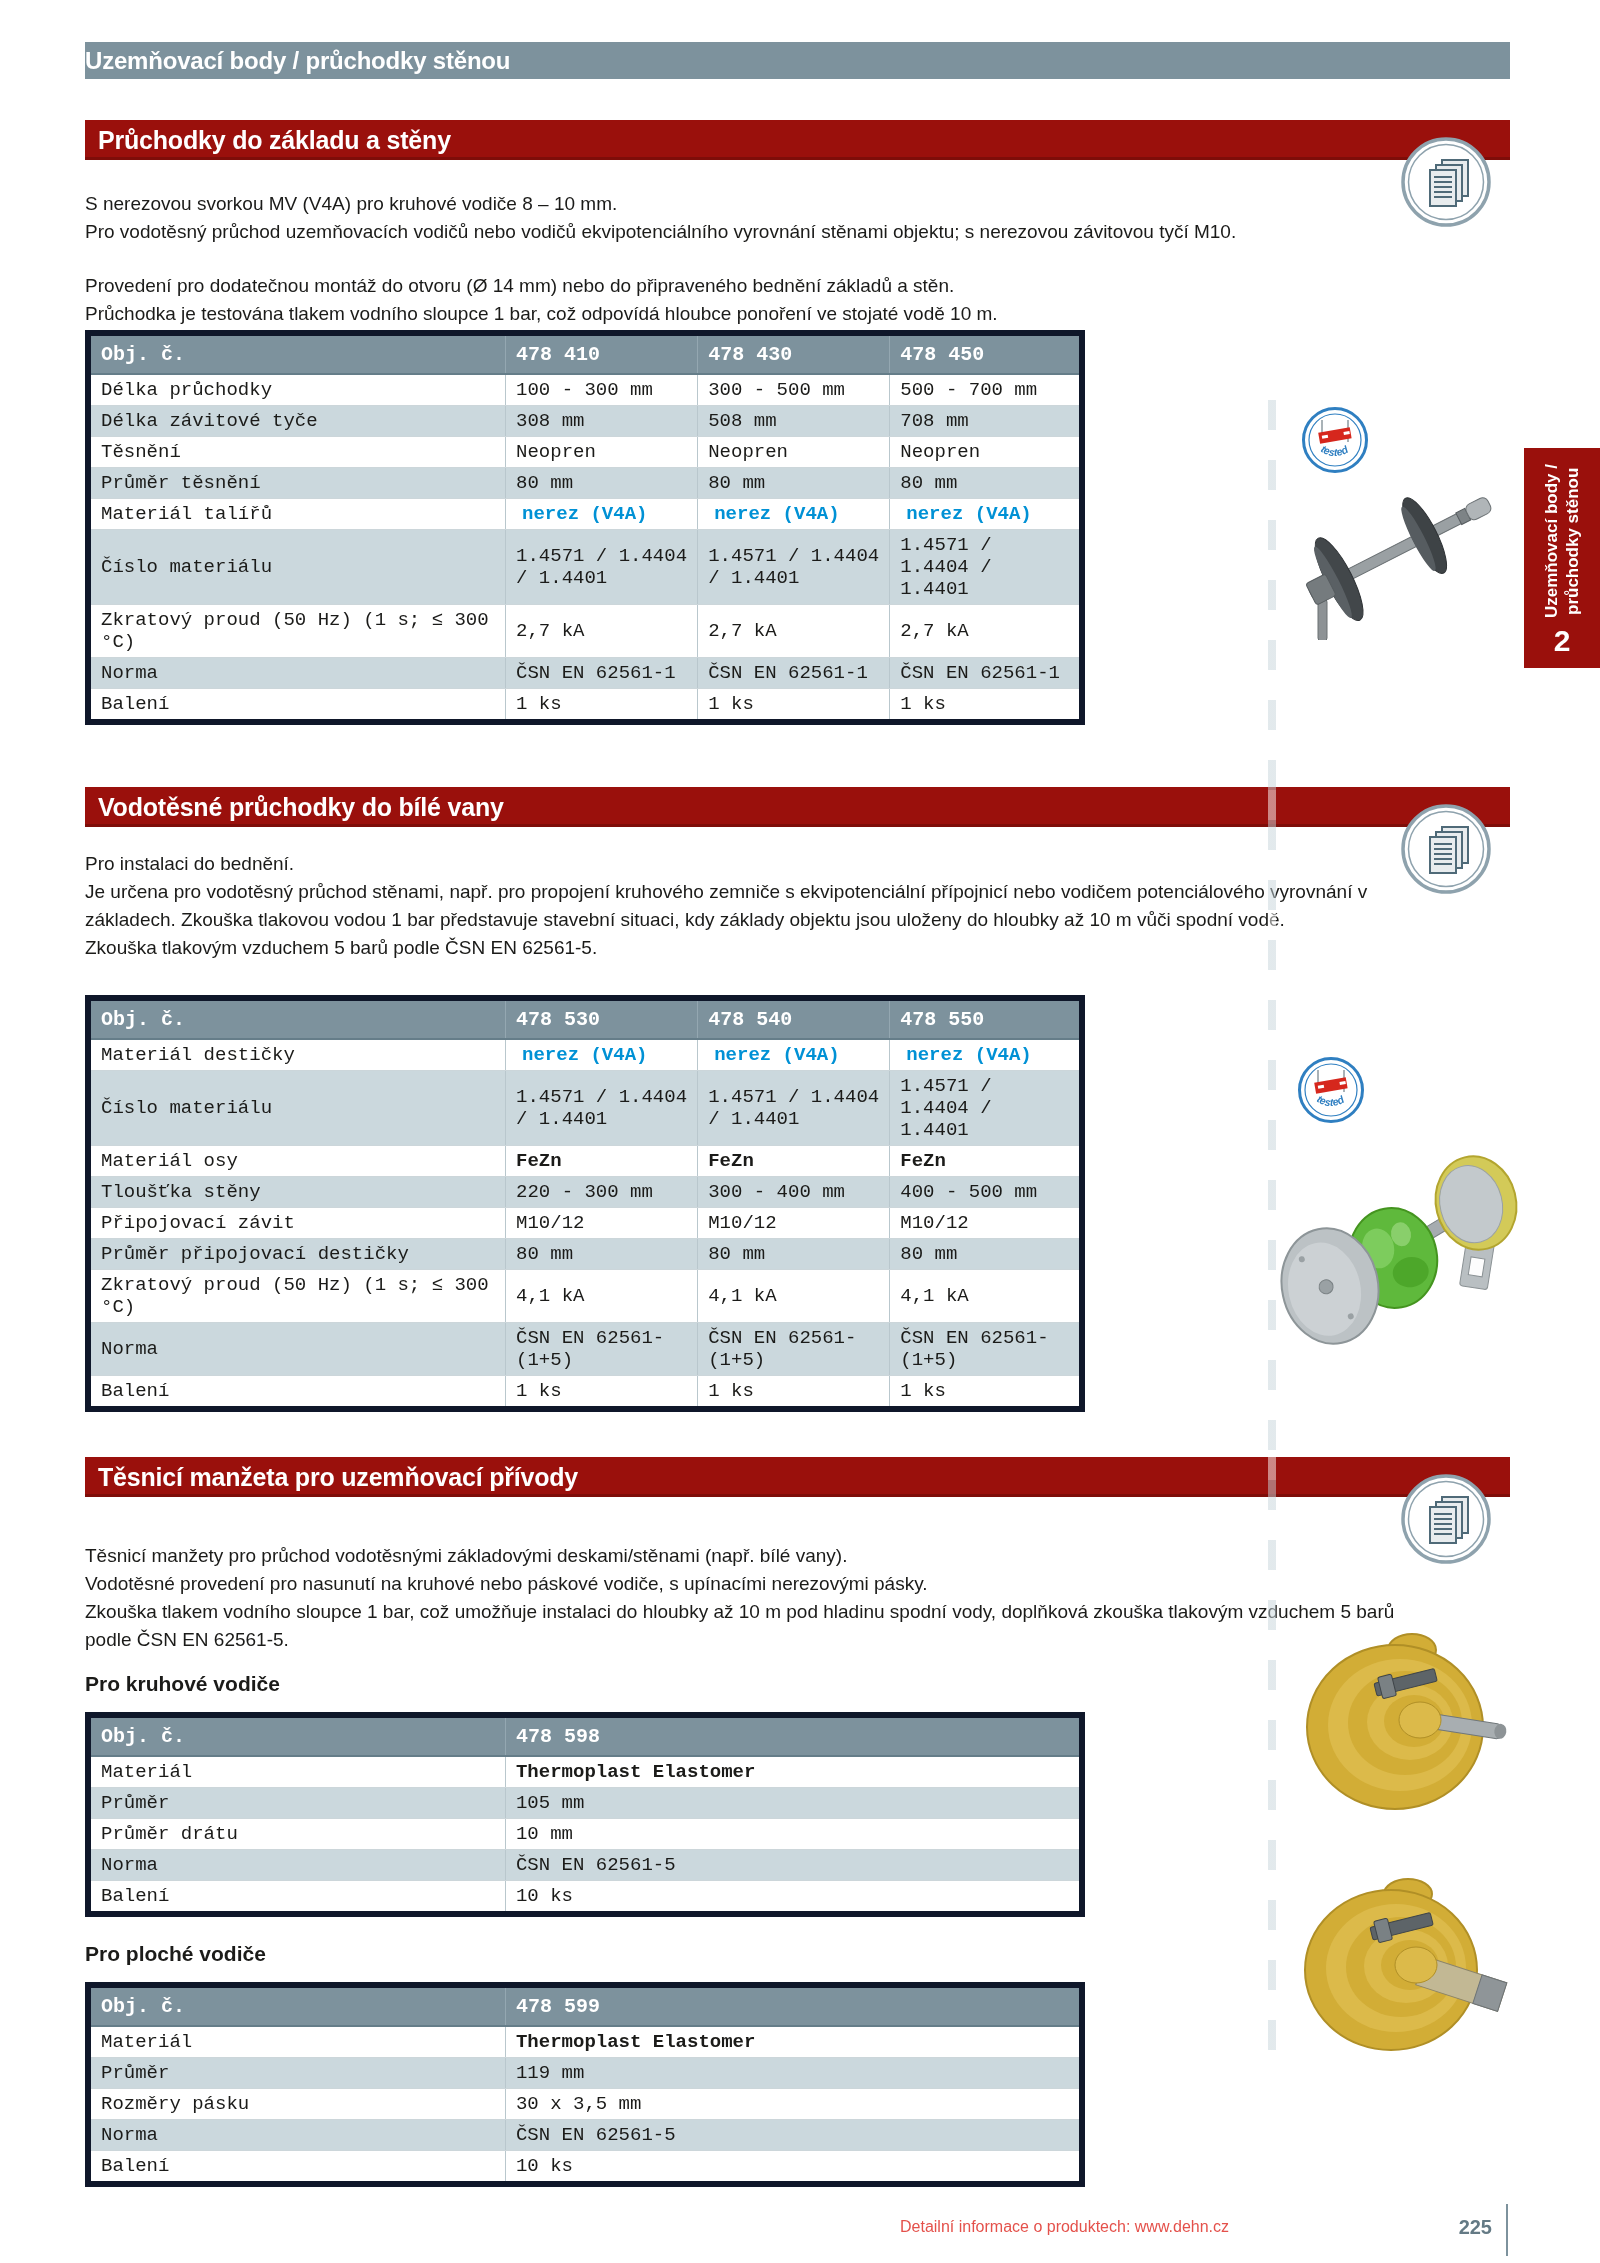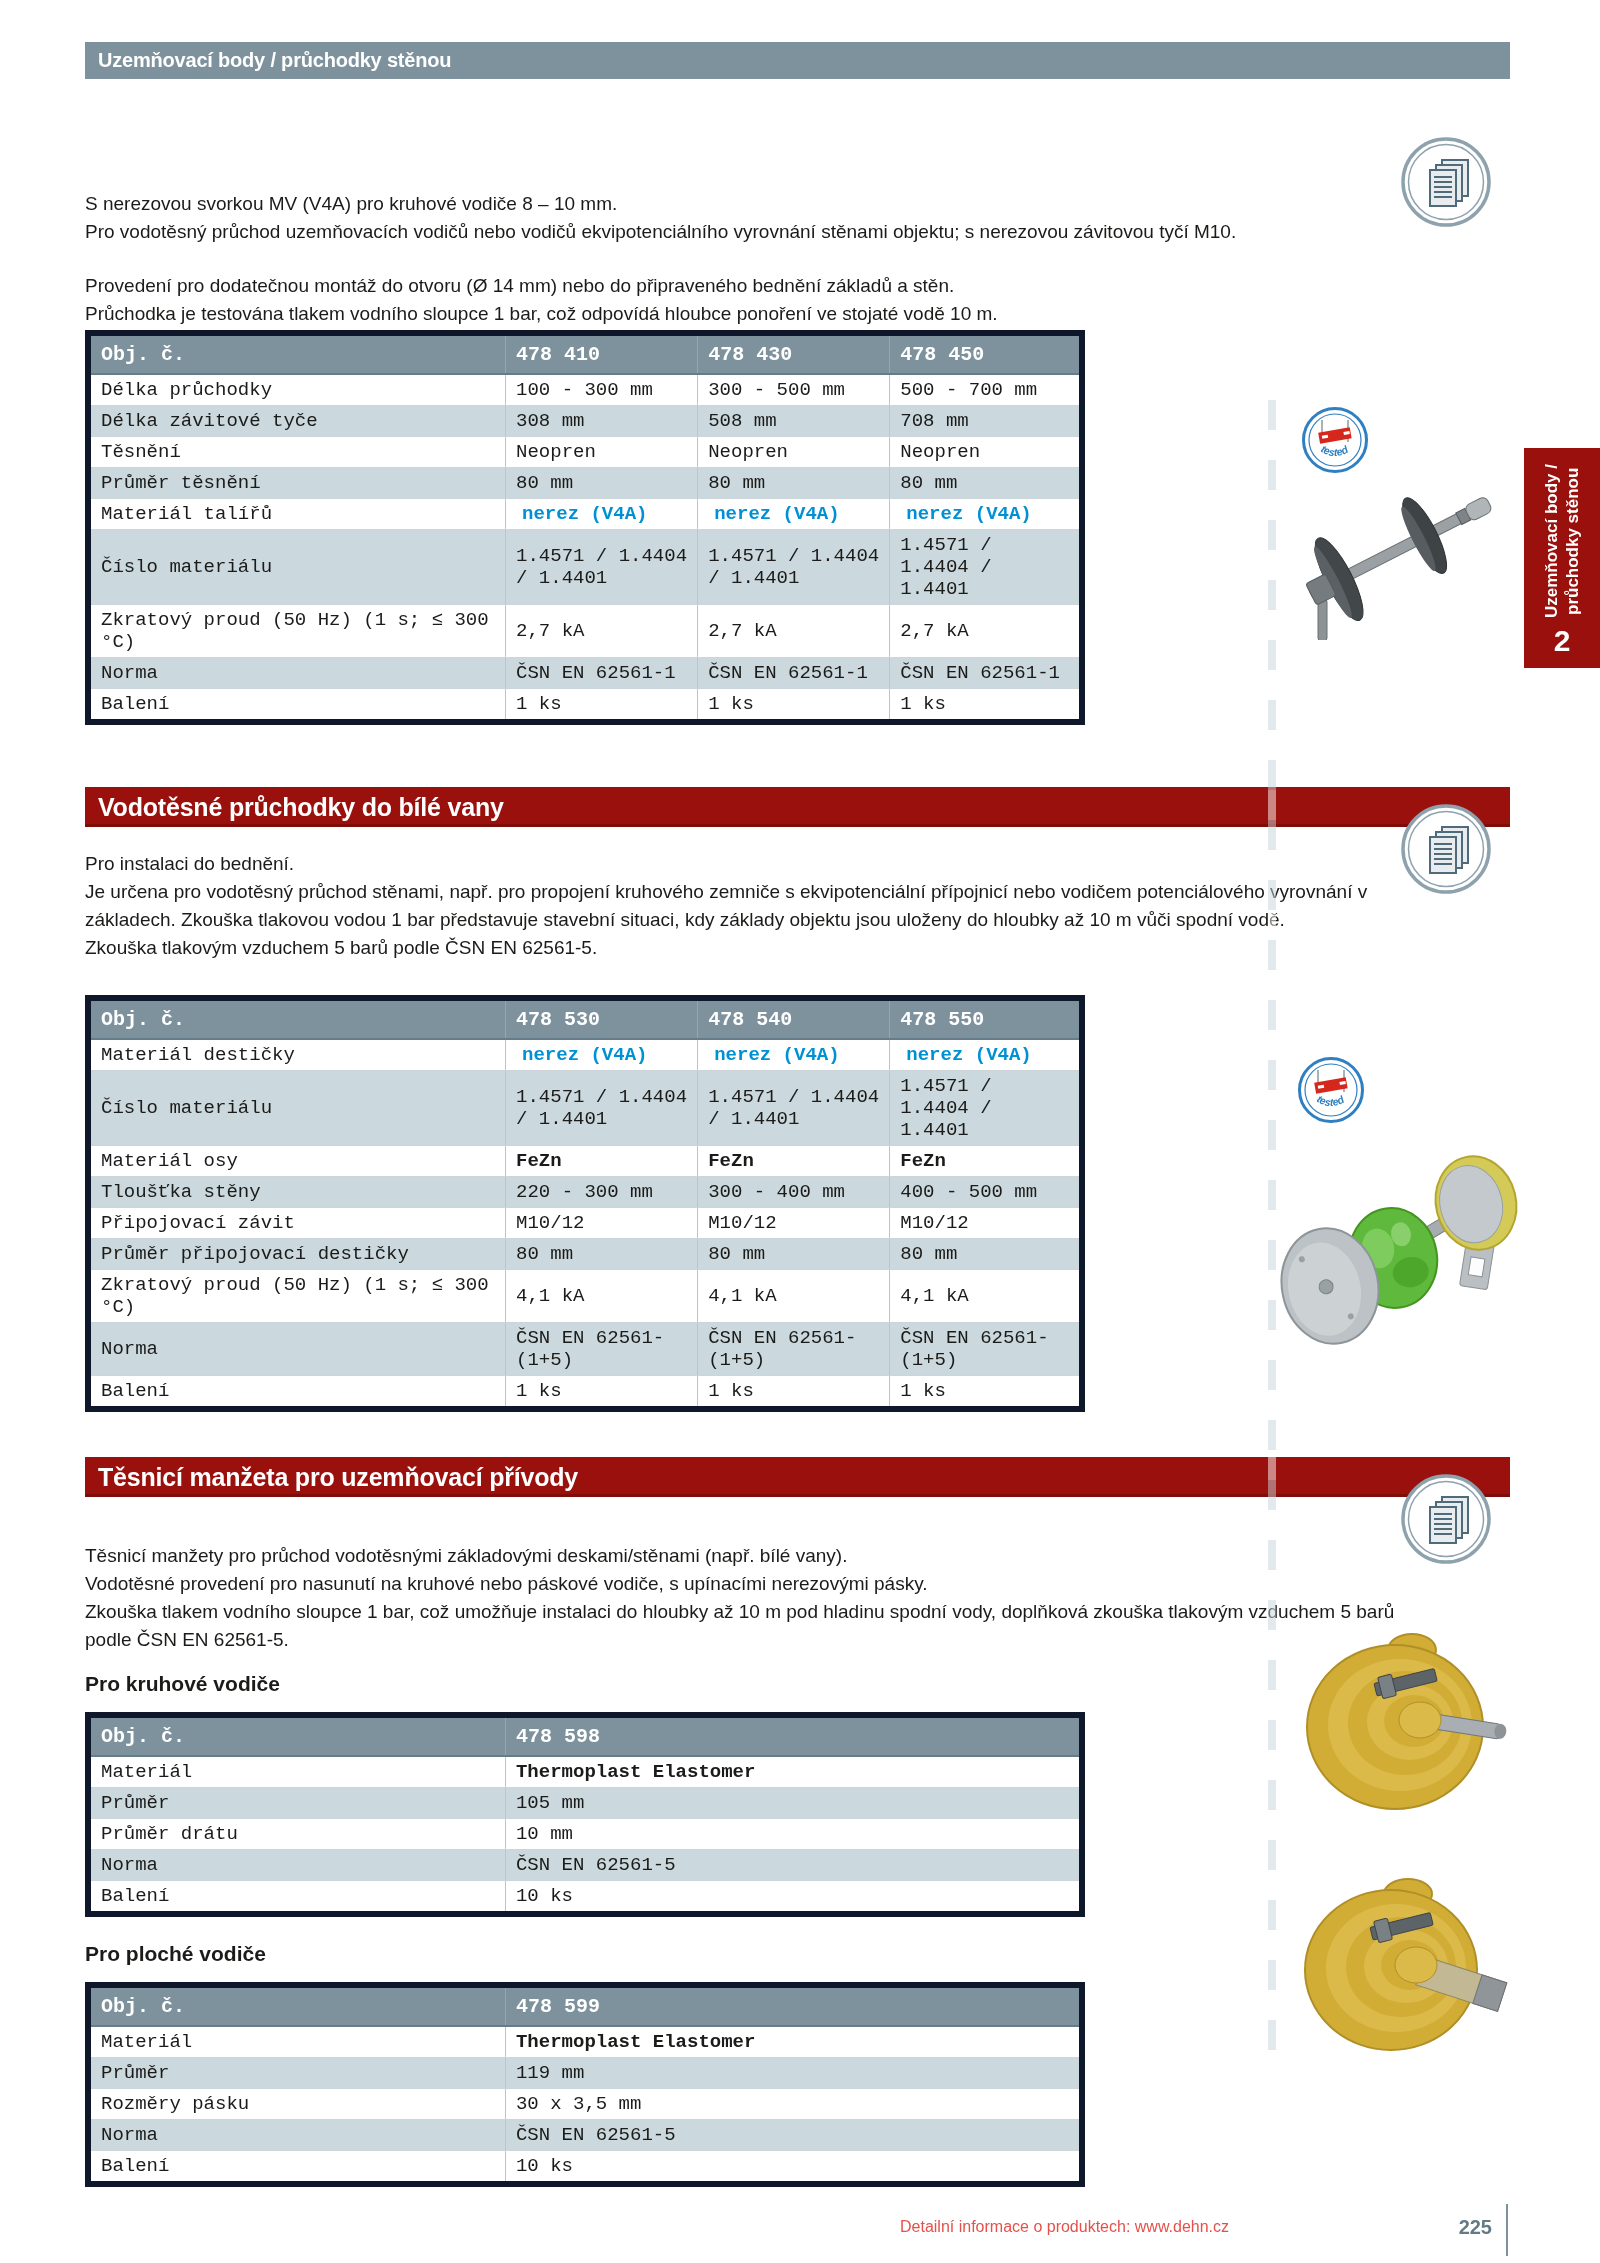--- a/index.html
+++ b/index.html
@@ -2,21 +2,21 @@
 <html lang="cs"><head>
 <meta charset="utf-8">
 <style>
   html,body{margin:0;padding:0;background:#ffffff;}
   .page{position:relative;width:1600px;height:2263px;background:#fff;overflow:hidden;
         font-family:"Liberation Sans","DejaVu Sans",sans-serif;color:#1b1b19;}
   .abs{position:absolute;}
 
   
   .topbar{left:85px;top:42px;width:1425px;height:37px;background:#7d929d;
-          color:#fff;font-weight:bold;font-size:20px;line-height:37px;padding-left:13px;box-sizing:border-box;
+          color:#fff;font-weight:bold;font-size:24px;line-height:37px;box-sizing:border-box;
           letter-spacing:-0.2px;}
 
   
   .redbar{left:85px;width:1425px;height:40px;background:#9a100c;color:#fff;
           font-weight:bold;font-size:25px;line-height:40px;padding-left:13px;box-sizing:border-box;
           border-bottom:3px solid #7e0d09;letter-spacing:-0.2px;}
 
   
   .para{left:85px;width:1310px;font-size:19px;line-height:28px;color:#1b1b19;}
   .para p{margin:0 0 26px 0;white-space:pre-line;}
@@ -56,20 +56,23 @@
 </style>
 </head>
 <body>
 
 <div class="page">
 
   <div class="abs topbar">
     <span>Uzemňovací body / průchodky stěnou</span>
   </div>
 
+  <div class="abs redbar" style="top:120px">
+    <span>Průchodky do základu a stěny</span>
+  </div>
 
   <div class="abs badge" style="left:1400px;top:136px">
     <svg width="92" height="92" viewBox="0 0 92 92">
       <circle cx="46" cy="46" r="43" fill="#fff" stroke="#8ea2ad" stroke-width="3.5"></circle>
       <circle cx="46" cy="46" r="37.5" fill="#fff" stroke="#8ea2ad" stroke-width="1.5"></circle>
       <g fill="#e8ecee" stroke="#4f6a78" stroke-width="2">
         <rect x="42" y="24" width="26" height="36"></rect>
         <rect x="36" y="29" width="26" height="36"></rect>
         <rect x="30" y="34" width="26" height="36"></rect>
       </g>

